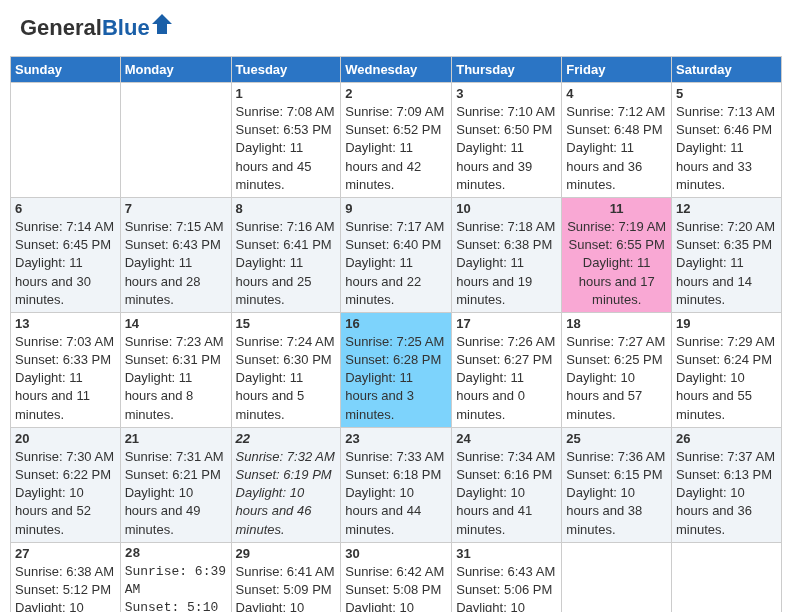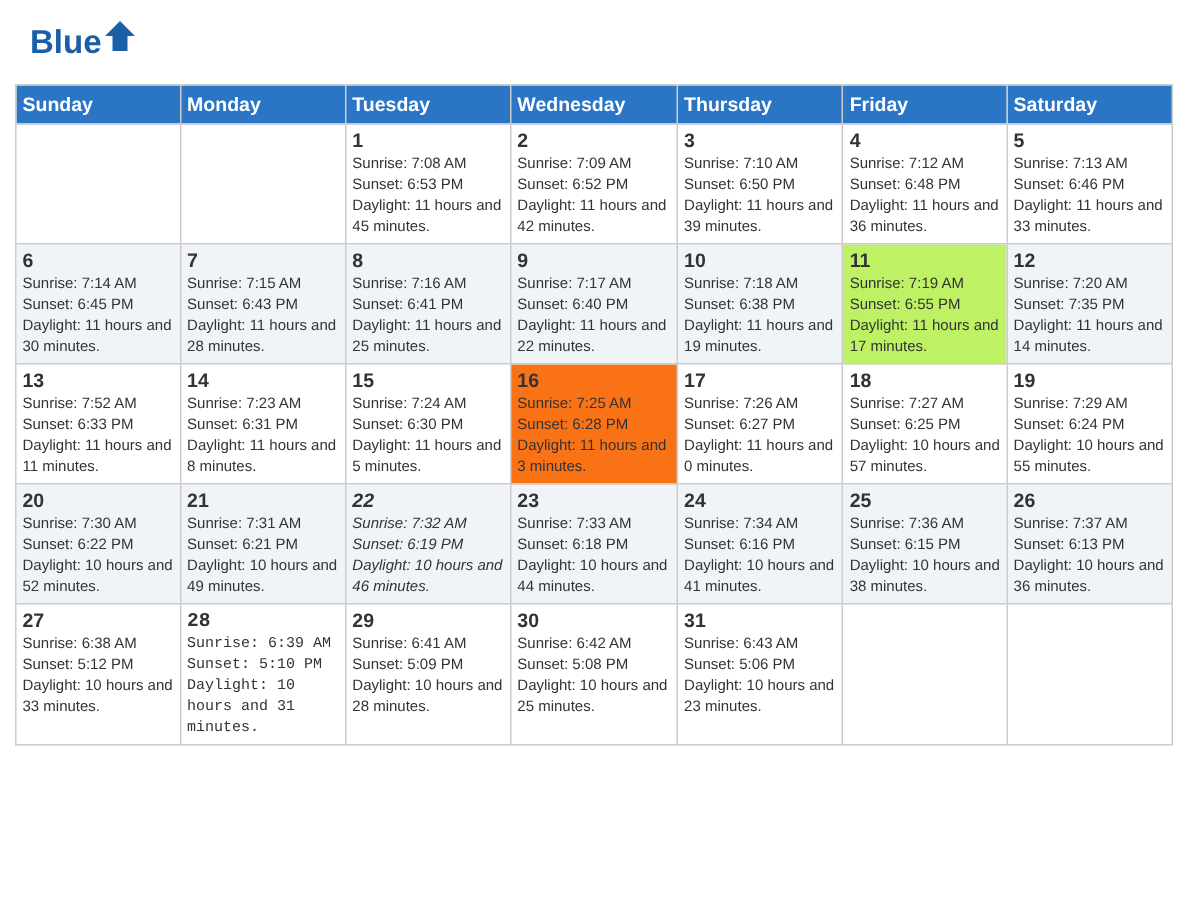--- a/index.html
+++ b/index.html
@@ -55,34 +55,35 @@
       background-color: #fff;
     }
     .day-number {
       font-size: 13px;
       font-weight: bold;
       color: #333;
       display: block;
       margin-bottom: 2px;
     }
     .day-info {
-      font-size: 10px;
+      font-size: 13px;
       color: #333;
       line-height: 1.4;
     }
     .empty-cell {
       background: #f5f5f5;
     }
   </style>
 </head>
 <body>
 
 <div class="header">
   <div class="logo">
     <div style="display:flex;align-items:center;">
+      <span style="font-size:22px;font-weight:bold;color:#333;">General</span>
       <span style="font-size:22px;font-weight:bold;color:#1a5fa8;">Blue</span>
       <svg width="20" height="20" viewBox="0 0 20 20" style="margin-left:2px;margin-top:-8px;">
         <polygon points="0,10 10,0 20,10 15,10 15,20 5,20 5,10" fill="#1a5fa8"></polygon>
       </svg>
     </div>
   </div>
   <div class="title-section">
     <div style="font-size:36px;font-weight:normal;color:#333;"></div>
     <div style="font-size:15px;color:#555;"></div>
   </div>
@@ -159,53 +160,53 @@
           <div class="day-info" style="white-space: pre-line;">Sunrise: 7:17 AM
 Sunset: 6:40 PM
 Daylight: 11 hours and 22 minutes.</div>
         </td>
         <td style="background-color: rgb(240, 244, 248);">
           <span class="day-number">10</span>
           <div class="day-info" style="white-space: pre-line;">Sunrise: 7:18 AM
 Sunset: 6:38 PM
 Daylight: 11 hours and 19 minutes.</div>
         </td>
-        <td style="background-color: #bef264;">
+        <td style="background-color: #f9a8d4; text-align: center;">
           <span class="day-number">11</span>
           <div class="day-info" style="white-space: pre-line;">Sunrise: 7:19 AM
 Sunset: 6:55 PM
 Daylight: 11 hours and 17 minutes.</div>
         </td>
         <td style="background-color: rgb(240, 244, 248);">
           <span class="day-number">12</span>
           <div class="day-info" style="white-space: pre-line;">Sunrise: 7:20 AM
-Sunset: 7:35 PM
+Sunset: 6:35 PM
 Daylight: 11 hours and 14 minutes.</div>
         </td>
       </tr>
       <tr>
         <td style="background-color: rgb(255, 255, 255);">
           <span class="day-number">13</span>
-          <div class="day-info" style="white-space: pre-line;">Sunrise: 7:52 AM
+          <div class="day-info" style="white-space: pre-line;">Sunrise: 7:03 AM
 Sunset: 6:33 PM
 Daylight: 11 hours and 11 minutes.</div>
         </td>
         <td style="background-color: rgb(255, 255, 255);">
           <span class="day-number">14</span>
           <div class="day-info" style="white-space: pre-line;">Sunrise: 7:23 AM
 Sunset: 6:31 PM
 Daylight: 11 hours and 8 minutes.</div>
         </td>
         <td style="background-color: rgb(255, 255, 255);">
           <span class="day-number">15</span>
           <div class="day-info" style="white-space: pre-line;">Sunrise: 7:24 AM
 Sunset: 6:30 PM
 Daylight: 11 hours and 5 minutes.</div>
         </td>
-        <td style="background-color: #f97316;">
+        <td style="background-color: #7dd3fc;">
           <span class="day-number">16</span>
           <div class="day-info" style="white-space: pre-line;">Sunrise: 7:25 AM
 Sunset: 6:28 PM
 Daylight: 11 hours and 3 minutes.</div>
         </td>
         <td style="background-color: rgb(255, 255, 255);">
           <span class="day-number">17</span>
           <div class="day-info" style="white-space: pre-line;">Sunrise: 7:26 AM
 Sunset: 6:27 PM
 Daylight: 11 hours and 0 minutes.</div>

